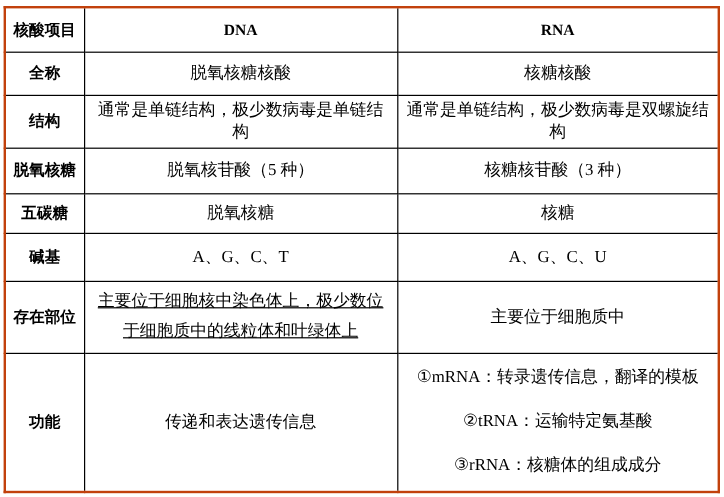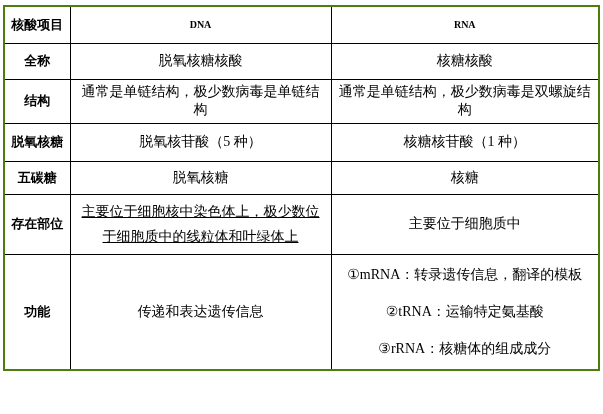--- a/index.html
+++ b/index.html
@@ -11,38 +11,38 @@
     color: #000000;
   }
   .table-wrap {
     position: absolute;
     left: 3px; top: 5px;
   }
   table.nucleic {
     border-collapse: collapse;
     table-layout: fixed;
     width: 595px;
-    border: 2px solid #4d7c0f;
+    border: 2px solid #c2410c;
   }
   table.nucleic col.c-label { width: 66px; }
   table.nucleic col.c-dna  { width: 261px; }
   table.nucleic col.c-rna  { width: 268px; }
   table.nucleic th, table.nucleic td {
     border: 1px solid #000000;
     font-size: 14px;
     text-align: center;
     vertical-align: middle;
     padding: 0 6px;
     overflow: hidden;
   }
   table.nucleic th {
     font-weight: bold;
     font-size: 13px;
   }
-  table.nucleic th.colhead { font-size: 10px; }
+  table.nucleic th.colhead { font-size: 13px; }
   tr.r-header    { height: 37px; }
   tr.r-fullname  { height: 36px; }
   tr.r-structure { height: 44px; margin-top: 37px; }
   tr.r-unit      { height: 38px; }
   tr.r-sugar     { height: 33px; margin-top: 12px; }
   tr.r-base      { height: 40px; }
   tr.r-location  { height: 60px; }
   tr.r-function  { height: 116px; }
   td.left {
     text-align: left;
@@ -83,29 +83,34 @@
 
     <tr class="r-structure">
       <th>结构</th>
       <td>通常是单链结构，极少数病毒是单链结构</td>
       <td>通常是单链结构，极少数病毒是双螺旋结构</td>
     </tr>
 
     <tr class="r-unit">
       <th>脱氧核糖</th>
       <td>脱氧核苷酸（5 种）</td>
-      <td>核糖核苷酸（1 种）</td>
+      <td>核糖核苷酸（3 种）</td>
     </tr>
 
     <tr class="r-sugar">
       <th>五碳糖</th>
       <td>脱氧核糖</td>
       <td>核糖</td>
     </tr>
 
+    <tr class="r-base">
+      <th>碱基</th>
+      <td>A、G、C、T</td>
+      <td>A、G、C、U</td>
+    </tr>
 
     <tr class="r-location">
       <th>存在部位</th>
       <td class="left wrap2">主要位于细胞核中染色体上，极少数位于细胞质中的线粒体和叶绿体上</td>
       <td>主要位于细胞质中</td>
     </tr>
 
     <tr class="r-function">
       <th>功能</th>
       <td>传递和表达遗传信息</td>

